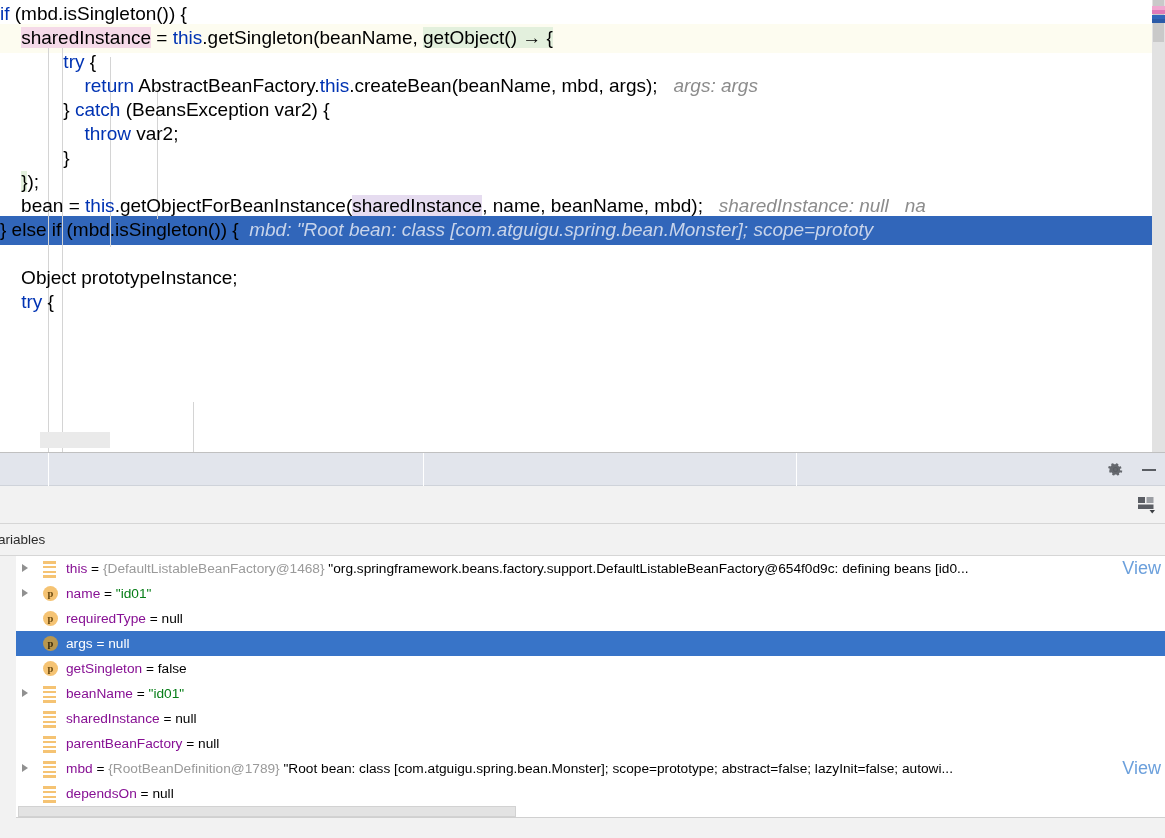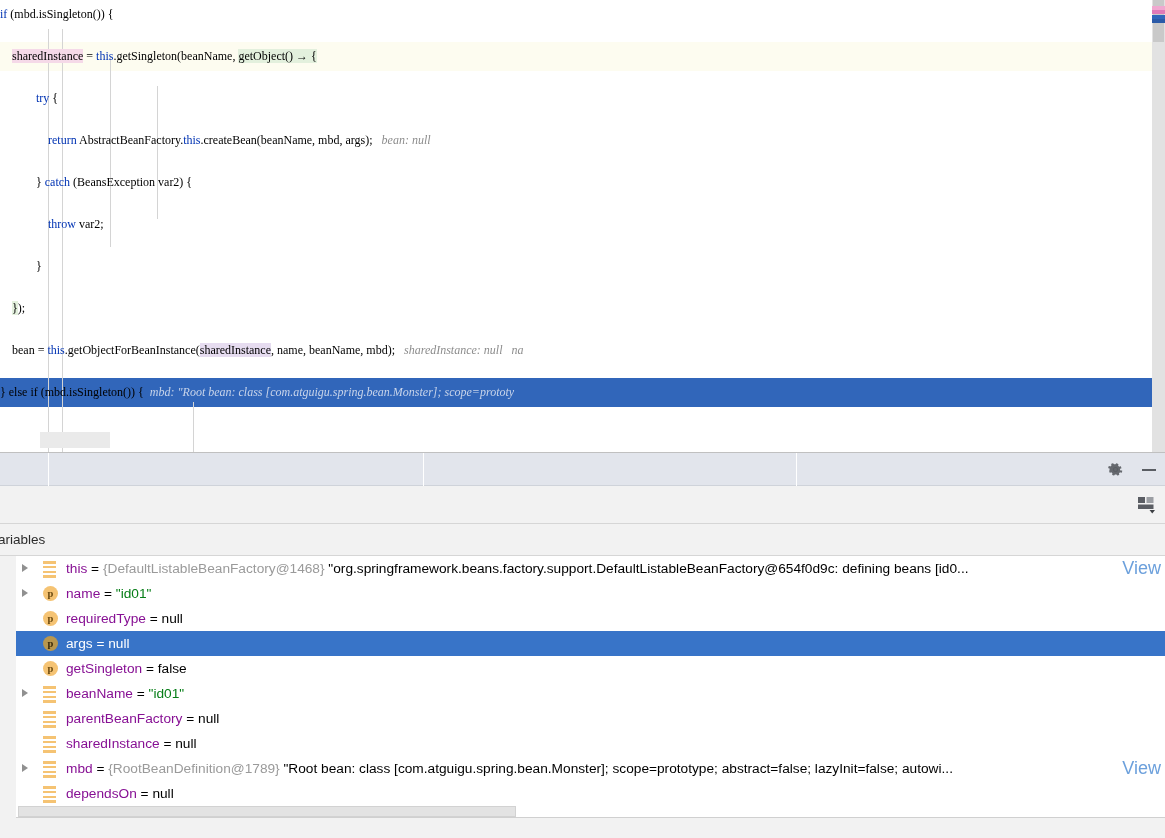--- a/index.html
+++ b/index.html
@@ -19,25 +19,25 @@
     width: 1165px; height: 452px;
     background: #ffffff;
     overflow: hidden;
   }
   #code-layer {
     position: absolute; left: 0; top: 0;
     width: 1165px; height: 452px;
   }
   .code-line {
     position: relative;
-    height: 42px;
+    height: 24px;
     line-height: 28.7px;
     white-space: pre;
-    font-family: Liberation Serif, serif;
-    font-size: 12px;
+    font-family: Liberation Sans, sans-serif;
+    font-size: 19px;
     color: #000000;
   }
   .code-line .txt { position: relative; z-index: 3; }
 
   
   .row-bg {
     position: absolute; left: 0; top: 0;
     width: 1165px; height: 28.7px;
     z-index: 0;
   }
@@ -247,28 +247,29 @@
 </head>
 <body>
 
 <div id="app">
 
   <div id="editor">
     <div id="code-layer">
         <div class="code-line"><span class="txt"><span class="kw">if</span><span class="id"> (mbd.isSingleton()) {</span></span></div>
         <div class="code-line"><div class="row-bg bg-caret"></div><span class="txt"><span class="id">    </span><span class="id hl-pink">sharedInstance</span><span class="id"> = </span><span class="kw">this</span><span class="id">.getSingleton(beanName, </span><span class="id hl-green">getObject() → {</span></span></div>
         <div class="code-line"><span class="txt"><span class="id">            </span><span class="kw">try</span><span class="id"> {</span></span></div>
-        <div class="code-line"><span class="txt"><span class="id">                </span><span class="kw">return</span><span class="id"> AbstractBeanFactory.</span><span class="kw">this</span><span class="id">.createBean(beanName, mbd, args);</span><span class="hint">   bean: null</span></span></div>
+        <div class="code-line"><span class="txt"><span class="id">                </span><span class="kw">return</span><span class="id"> AbstractBeanFactory.</span><span class="kw">this</span><span class="id">.createBean(beanName, mbd, args);</span><span class="hint">   args: args</span></span></div>
         <div class="code-line"><span class="txt"><span class="id">            } </span><span class="kw">catch</span><span class="id"> (BeansException var2) {</span></span></div>
         <div class="code-line"><span class="txt"><span class="id">                </span><span class="kw">throw</span><span class="id"> var2;</span></span></div>
         <div class="code-line"><span class="txt"><span class="id">            }</span></span></div>
         <div class="code-line"><span class="txt"><span class="id">    </span><span class="id hl-green">}</span><span class="id">);</span></span></div>
         <div class="code-line"><span class="txt"><span class="id">    bean = </span><span class="kw">this</span><span class="id">.getObjectForBeanInstance(</span><span class="id hl-purple">sharedInstance</span><span class="id">, name, beanName, mbd);</span><span class="hint">   sharedInstance: null   na</span></span></div>
         <div class="code-line sel"><div class="row-bg bg-select"></div><span class="txt"><span class="id">} else if (mbd.isSingleton()) {</span><span class="hint">  mbd: "Root bean: class [com.atguigu.spring.bean.Monster]; scope=prototy</span></span></div>
         <div class="code-line"><span class="txt"><span class="id"></span></span></div>
+        <div class="code-line"><span class="txt"><span class="id">    Object prototypeInstance;</span></span></div>
         <div class="code-line"><span class="txt"><span class="id">    </span><span class="kw">try</span><span class="id"> {</span></span></div>
       </div>
 
     <div class="guide" style="left:48px; top:29px; height:423px;"></div>
     <div class="guide" style="left:62px; top:29px; height:423px;"></div>
     <div class="guide" style="left:110px; top:57px; height:190px;"></div>
     <div class="guide" style="left:157px; top:86px; height:133px;"></div>
     <div class="guide" style="left:193px; top:402px; height:50px;"></div>
 
     <div style="position:absolute;left:40px;top:432px;width:70px;height:16px;background:#eaeaea;z-index:1;"></div>
@@ -363,30 +364,30 @@
             </span>
             <span class="var-text"><span class="v-name">beanName</span><span class="v-eq"> = </span><span class="v-str">"id01"</span></span>
           </div>
           <div class="var-row">
             <span class="var-icon ic-local">
               <i></i>
               <i></i>
               <i></i>
               <i></i>
             </span>
+            <span class="var-text"><span class="v-name">sharedInstance</span><span class="v-eq"> = </span><span class="v-null">null</span></span>
+          </div>
+          <div class="var-row">
+            <span class="var-icon ic-local">
+              <i></i>
+              <i></i>
+              <i></i>
+              <i></i>
+            </span>
             <span class="var-text"><span class="v-name">parentBeanFactory</span><span class="v-eq"> = </span><span class="v-null">null</span></span>
-          </div>
-          <div class="var-row">
-            <span class="var-icon ic-local">
-              <i></i>
-              <i></i>
-              <i></i>
-              <i></i>
-            </span>
-            <span class="var-text"><span class="v-name">sharedInstance</span><span class="v-eq"> = </span><span class="v-null">null</span></span>
           </div>
           <div class="var-row">
             <span class="arrow"></span>
             <span class="var-icon ic-local">
               <i></i>
               <i></i>
               <i></i>
               <i></i>
             </span>
             <span class="var-text"><span class="v-name">mbd</span><span class="v-eq"> = </span><span class="v-ref">{RootBeanDefinition@1789}</span><span class="v-plain"> "Root bean: class [com.atguigu.spring.bean.Monster]; scope=prototype; abstract=false; lazyInit=false; autowi...</span></span>

